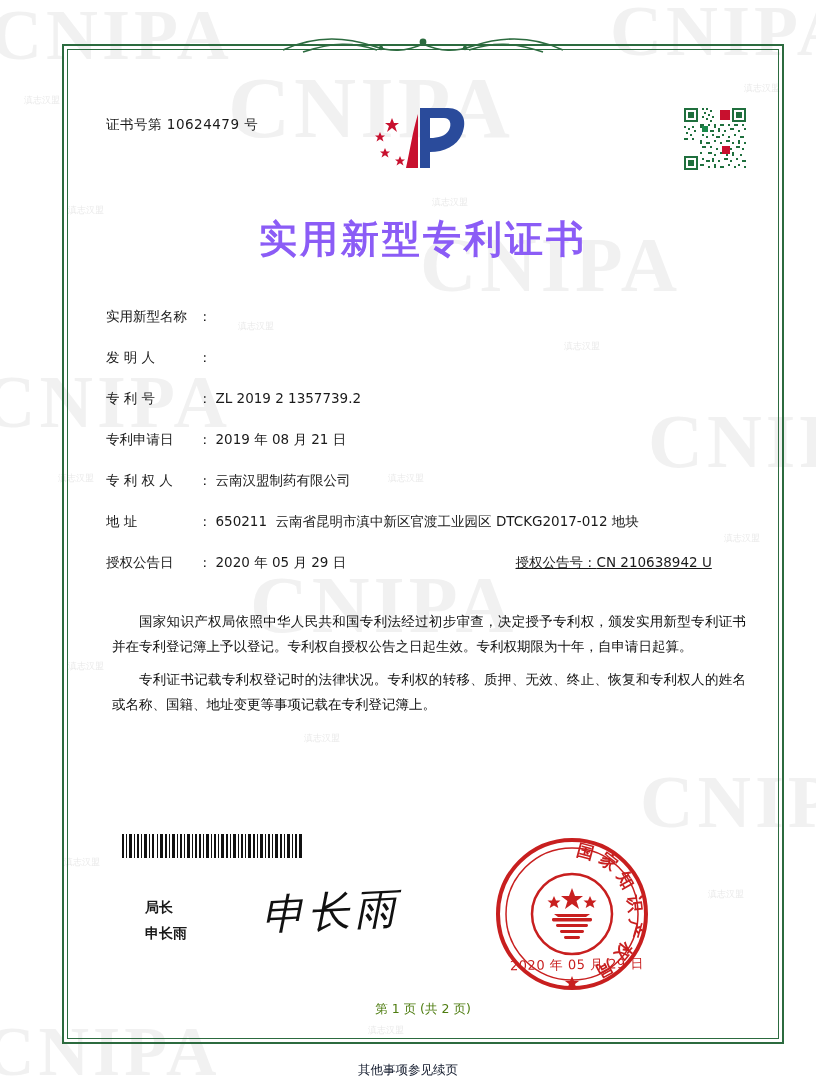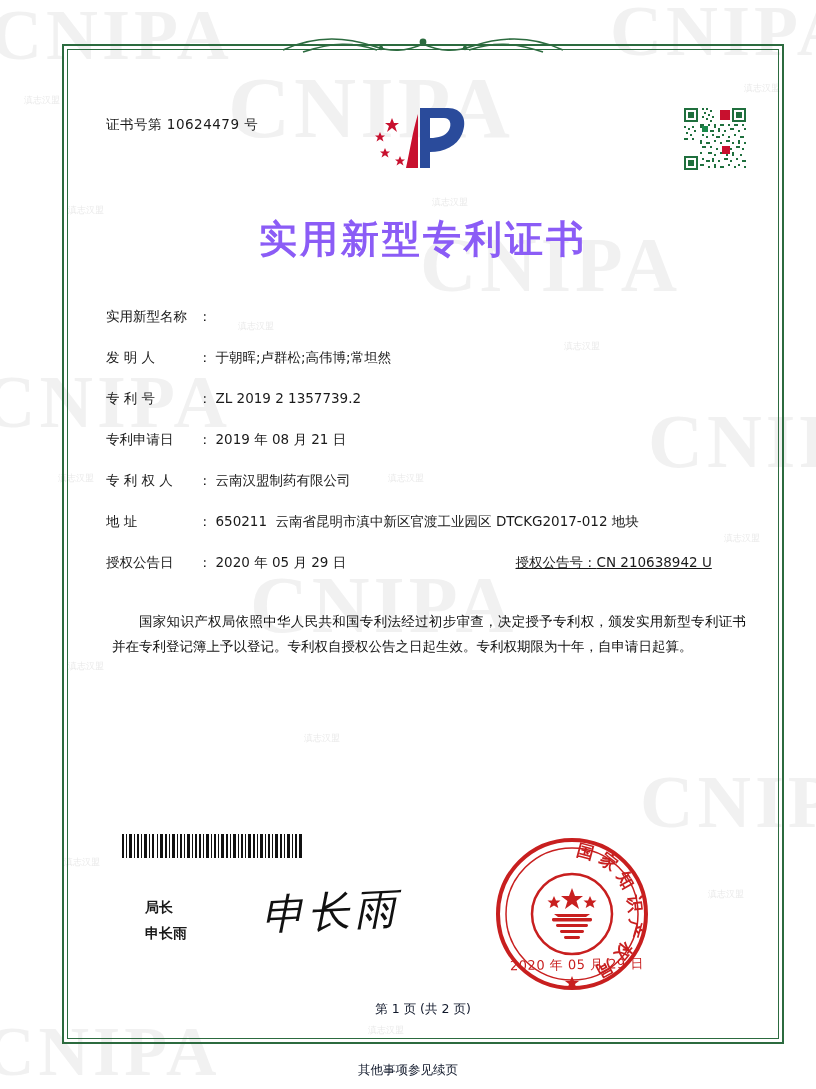--- a/index.html
+++ b/index.html
@@ -227,21 +227,21 @@
 
   
   #page-no {
     position: absolute;
     left: 0;
     right: 0;
     bottom: 26px;
     text-align: center;
     font-size: 12.5px;
     font-family: "DejaVu Sans", sans-serif;
-    color: #0f172a;
+    color: #4d7c0f;
   }
   #below-note {
     position: absolute;
     left: 0;
     right: 0;
     top: 1062px;
     text-align: center;
     font-size: 12.5px;
     font-family: "DejaVu Sans", sans-serif;
     color: #0f172a;
@@ -426,21 +426,20 @@
   <div id="fields">
 
     <div class="row">
       <span class="lbl">实用新型名称</span>
       <span class="sep">：</span>
     </div>
 
     <div class="row">
       <span class="lbl">发  明  人</span>
       <span class="sep">：</span>
-      <span class="val">于朝晖;卢群松;高伟博;常坦然</span>
     </div>
 
     <div class="row">
       <span class="lbl">专  利  号</span>
       <span class="sep">：</span>
       <span class="val">ZL 2019 2 1357739.2</span>
     </div>
 
     <div class="row">
       <span class="lbl">专利申请日</span>
@@ -467,20 +466,21 @@
       <span class="lbl2">
         <span>授权公告号</span>
         <span>：</span>
         <span>CN 210638942 U</span>
       </span>
     </div>
   </div>
 
   <div id="body-text">
     <p>国家知识产权局依照中华人民共和国专利法经过初步审查，决定授予专利权，颁发实用新型专利证书并在专利登记簿上予以登记。专利权自授权公告之日起生效。专利权期限为十年，自申请日起算。</p>
+    <p>专利证书记载专利权登记时的法律状况。专利权的转移、质押、无效、终止、恢复和专利权人的姓名或名称、国籍、地址变更等事项记载在专利登记簿上。</p>
   </div>
 
   <div id="barcode">
     <svg width="180" height="24" viewBox="0 0 180 24" shape-rendering="crispEdges">
       <rect width="180" height="24" fill="#fff"></rect>
       <g fill="#111">
         <rect x="0" y="0" width="2" height="24"></rect>
           <rect x="4" y="0" width="1" height="24"></rect>
         <rect x="7" y="0" width="3" height="24"></rect>
           <rect x="12" y="0" width="1" height="24"></rect>

